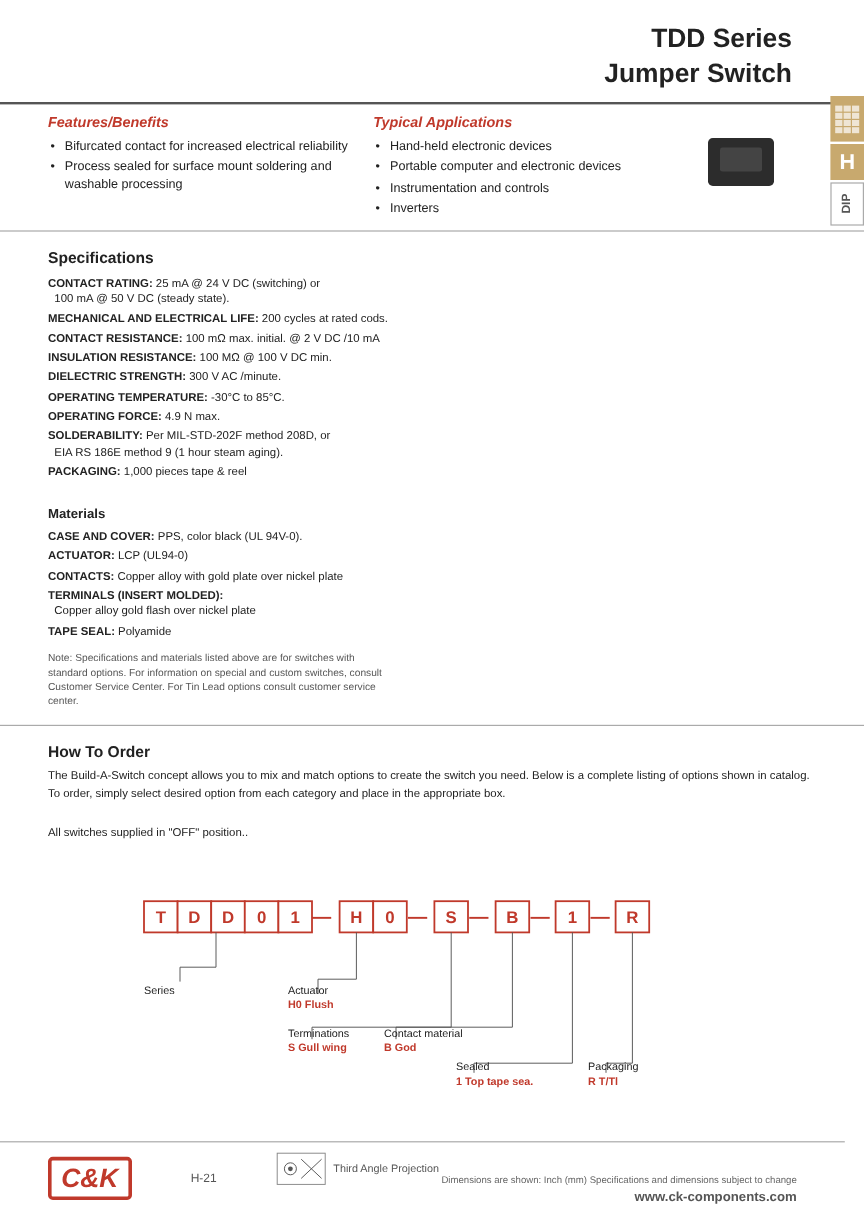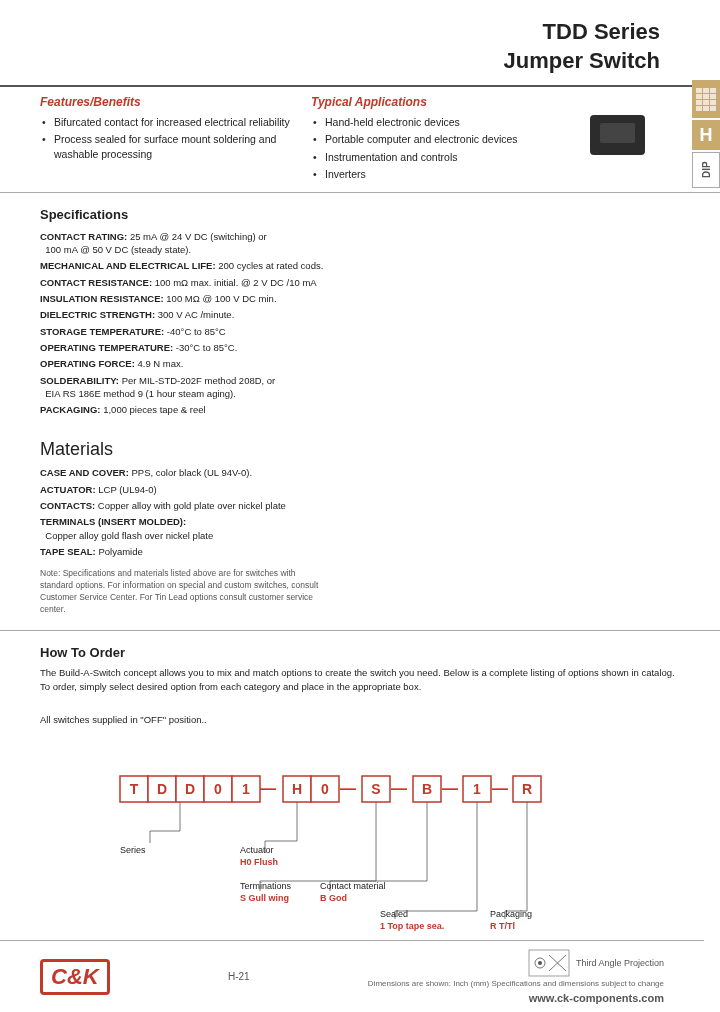--- a/index.html
+++ b/index.html
@@ -170,22 +170,22 @@
     }
     .spec-item {
       font-size: 9.5px;
       margin-bottom: 3px;
       line-height: 1.4;
     }
     .spec-item strong {
       font-weight: bold;
     }
     .materials-title {
-      font-size: 18px;
-      font-weight: normal;
+      font-size: 11px;
+      font-weight: bold;
       margin-bottom: 6px;
     }
     .material-item {
       font-size: 9.5px;
       margin-bottom: 3px;
       line-height: 1.4;
     }
     .material-item strong {
       font-weight: bold;
     }
@@ -337,21 +337,20 @@
 
 <div class="specs-section">
   <h2>Specifications</h2>
   <div class="specs-grid">
     <div class="specs-left">
       <div class="spec-item"><strong>CONTACT RATING:</strong> 25 mA @ 24 V DC (switching) or<br>&nbsp;&nbsp;100 mA @ 50 V DC (steady state).</div>
       <div class="spec-item"><strong>MECHANICAL AND ELECTRICAL LIFE:</strong> 200 cycles at rated cods.</div>
       <div class="spec-item"><strong>CONTACT RESISTANCE:</strong> 100 mΩ max. initial. @ 2 V DC /10 mA</div>
       <div class="spec-item"><strong>INSULATION RESISTANCE:</strong> 100 MΩ @ 100 V DC min.</div>
       <div class="spec-item"><strong>DIELECTRIC STRENGTH:</strong> 300 V AC /minute.</div>
-      <div class="spec-item"><strong>STORAGE TEMPERATURE:</strong> -40°C to 85°C</div>
       <div class="spec-item"><strong>OPERATING TEMPERATURE:</strong> -30°C to 85°C.</div>
       <div class="spec-item"><strong>OPERATING FORCE:</strong> 4.9 N max.</div>
       <div class="spec-item"><strong>SOLDERABILITY:</strong> Per MIL-STD-202F method 208D, or<br>&nbsp;&nbsp;EIA RS 186E method 9 (1 hour steam aging).</div>
       <div class="spec-item"><strong>PACKAGING:</strong> 1,000 pieces tape &amp; reel</div>
     </div>
     <div class="specs-right">
       <div class="materials-title">Materials</div>
       <div class="material-item"><strong>CASE AND COVER:</strong> PPS, color black (UL 94V-0).</div>
       <div class="material-item"><strong>ACTUATOR:</strong> LCP (UL94-0)</div>
       <div class="material-item"><strong>CONTACTS:</strong> Copper alloy with gold plate over nickel plate</div>
@@ -449,21 +448,21 @@
       <text x="450" y="188" font-size="9" font-weight="bold" fill="#c0392b">R  T/Tl</text>
     </svg>
   </div>
 </div>
 
 <div class="footer">
   <div class="footer-logo">C&amp;K</div>
   <div class="footer-center">H-21</div>
   <div style="text-align:right;">
     <div class="footer-right-top">
-      <div style="display:flex; flex-direction:column; align-items:flex-end; gap:2px;">
+      <div style="display:flex; align-items:flex-end; gap:2px;">
         <div style="display:flex; align-items:center; gap:6px;">
           <svg width="42" height="28" viewBox="0 0 42 28">
             <rect x="1" y="1" width="40" height="26" fill="none" stroke="#888" stroke-width="0.8"></rect>
             <circle cx="12" cy="14" r="5" fill="none" stroke="#555" stroke-width="0.8"></circle>
             <circle cx="12" cy="14" r="2" fill="#555"></circle>
             <line x1="21" y1="6" x2="38" y2="22" stroke="#555" stroke-width="0.8"></line>
             <line x1="21" y1="22" x2="38" y2="6" stroke="#555" stroke-width="0.8"></line>
           </svg>
           <span style="font-size:9px; color:#555;">Third Angle Projection</span>
         </div>

